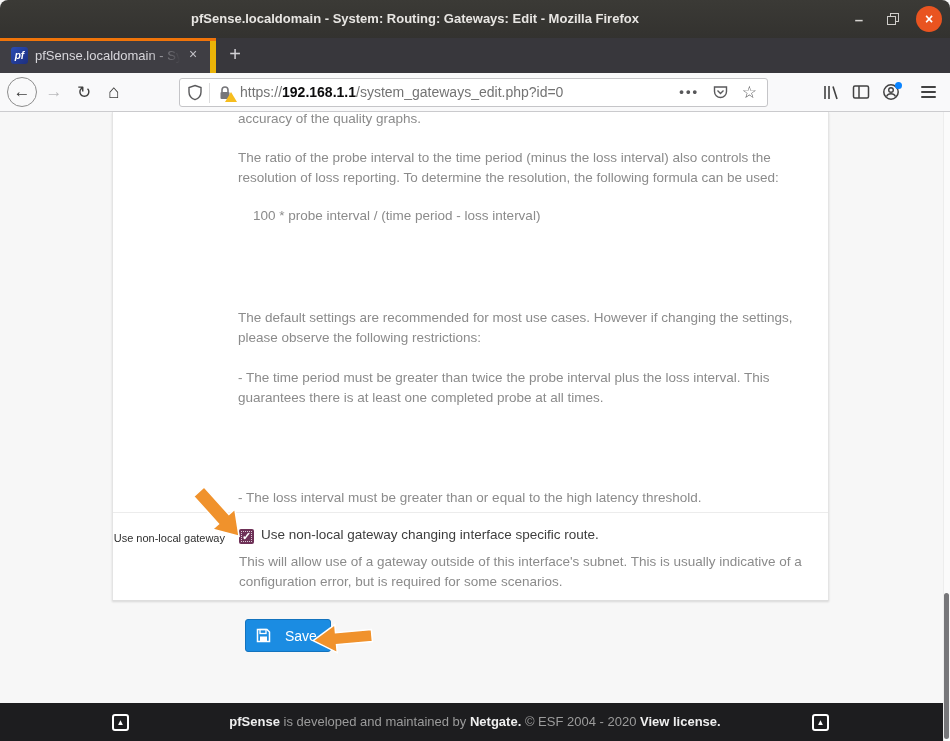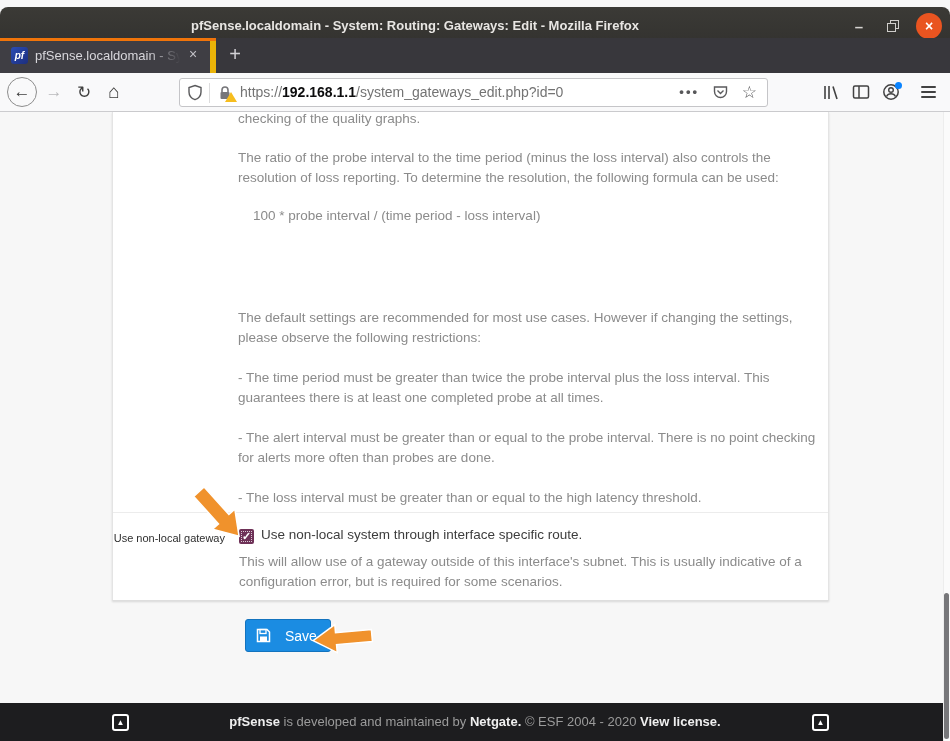--- a/index.html
+++ b/index.html
@@ -1,21 +1,21 @@
 <!DOCTYPE html>
 <html><head>
 <meta charset="utf-8">
 <style>
   * { margin:0; padding:0; box-sizing:border-box; }
   html,body { width:950px; height:741px; overflow:hidden; }
   body { font-family:"Liberation Sans", sans-serif; }
   #screen { position:relative; width:950px; height:741px; background:#f7f7f7; overflow:hidden; }
 
   
-  #titlebar { position:absolute; left:0; top:7px; width:950px; height:38px;
+  #titlebar { position:absolute; left:0; top:0; width:950px; height:38px;
     background:linear-gradient(#3b3a36,#33322f); border-radius:8px 8px 0 0; }
   #window-title { position:absolute; left:0; right:120px; top:0; height:38px;
     line-height:38px; text-align:center; color:#e8e6e3; font-size:13px; font-weight:bold; }
   .winbtn { position:absolute; top:6px; width:26px; height:26px; display:flex;
     align-items:center; justify-content:center; }
   #btn-minimize { right:78px; color:#d6d4d1; font-size:15px; font-weight:bold; }
   #btn-maximize { right:44px; }
   #btn-close { right:8px; border-radius:50%; color:#fff; font-size:14px; font-weight:bold; }
 
   
@@ -207,35 +207,34 @@
     <div id="account-dot" style="background:#0a84ff;"></div>
     <div class="navicon" id="menu-icon">
       <span class="hamb-line"></span>
       <span class="hamb-line"></span>
       <span class="hamb-line"></span>
     </div>
   </div>
 
   <div id="panel"></div>
 
-  <div class="para" id="para-0">checking of the quality graphs.</div>
+  <div class="para" id="para-0">accuracy of the quality graphs.</div>
   <div class="para" id="para-1">The ratio of the probe interval to the time period (minus the loss interval) also controls the resolution of loss reporting. To determine the resolution, the following formula can be used:</div>
   <div id="formula">100 * probe interval / (time period - loss interval)</div>
   <div class="para" id="para-3">The default settings are recommended for most use cases. However if changing the settings, please observe the following restrictions:</div>
   <div class="para" id="para-4">- The time period must be greater than twice the probe interval plus the loss interval. This guarantees there is at least one completed probe at all times.</div>
-  <div class="para" id="para-5">- The alert interval must be greater than or equal to the probe interval. There is no point checking for alerts more often than probes are done.</div>
   <div class="para" id="para-6">- The loss interval must be greater than or equal to the high latency threshold.</div>
 
   <div id="row-sep"></div>
 
   <div id="row-label">Use non-local gateway</div>
   <div id="checkbox">
     <span>✓</span>
   </div>
-  <div id="option-label">Use non-local system through interface specific route.</div>
+  <div id="option-label">Use non-local gateway changing interface specific route.</div>
   <div id="help-text">This will allow use of a gateway outside of this interface's subnet. This is usually indicative of a configuration error, but is required for some scenarios.</div>
 
   <button id="save-btn">
     <svg width="15" height="15" viewBox="0 0 15 15">
       <path d="M1.5 1.5 H11 L13.5 4 V13.5 H1.5 Z" fill="none" stroke="#fff" stroke-width="1.5"></path>
       <rect x="4" y="1.5" width="6" height="4" fill="none" stroke="#fff" stroke-width="1.3"></rect>
       <rect x="4" y="8.5" width="7" height="5" fill="#fff"></rect>
     </svg>
     <span>Save</span>
   </button>

